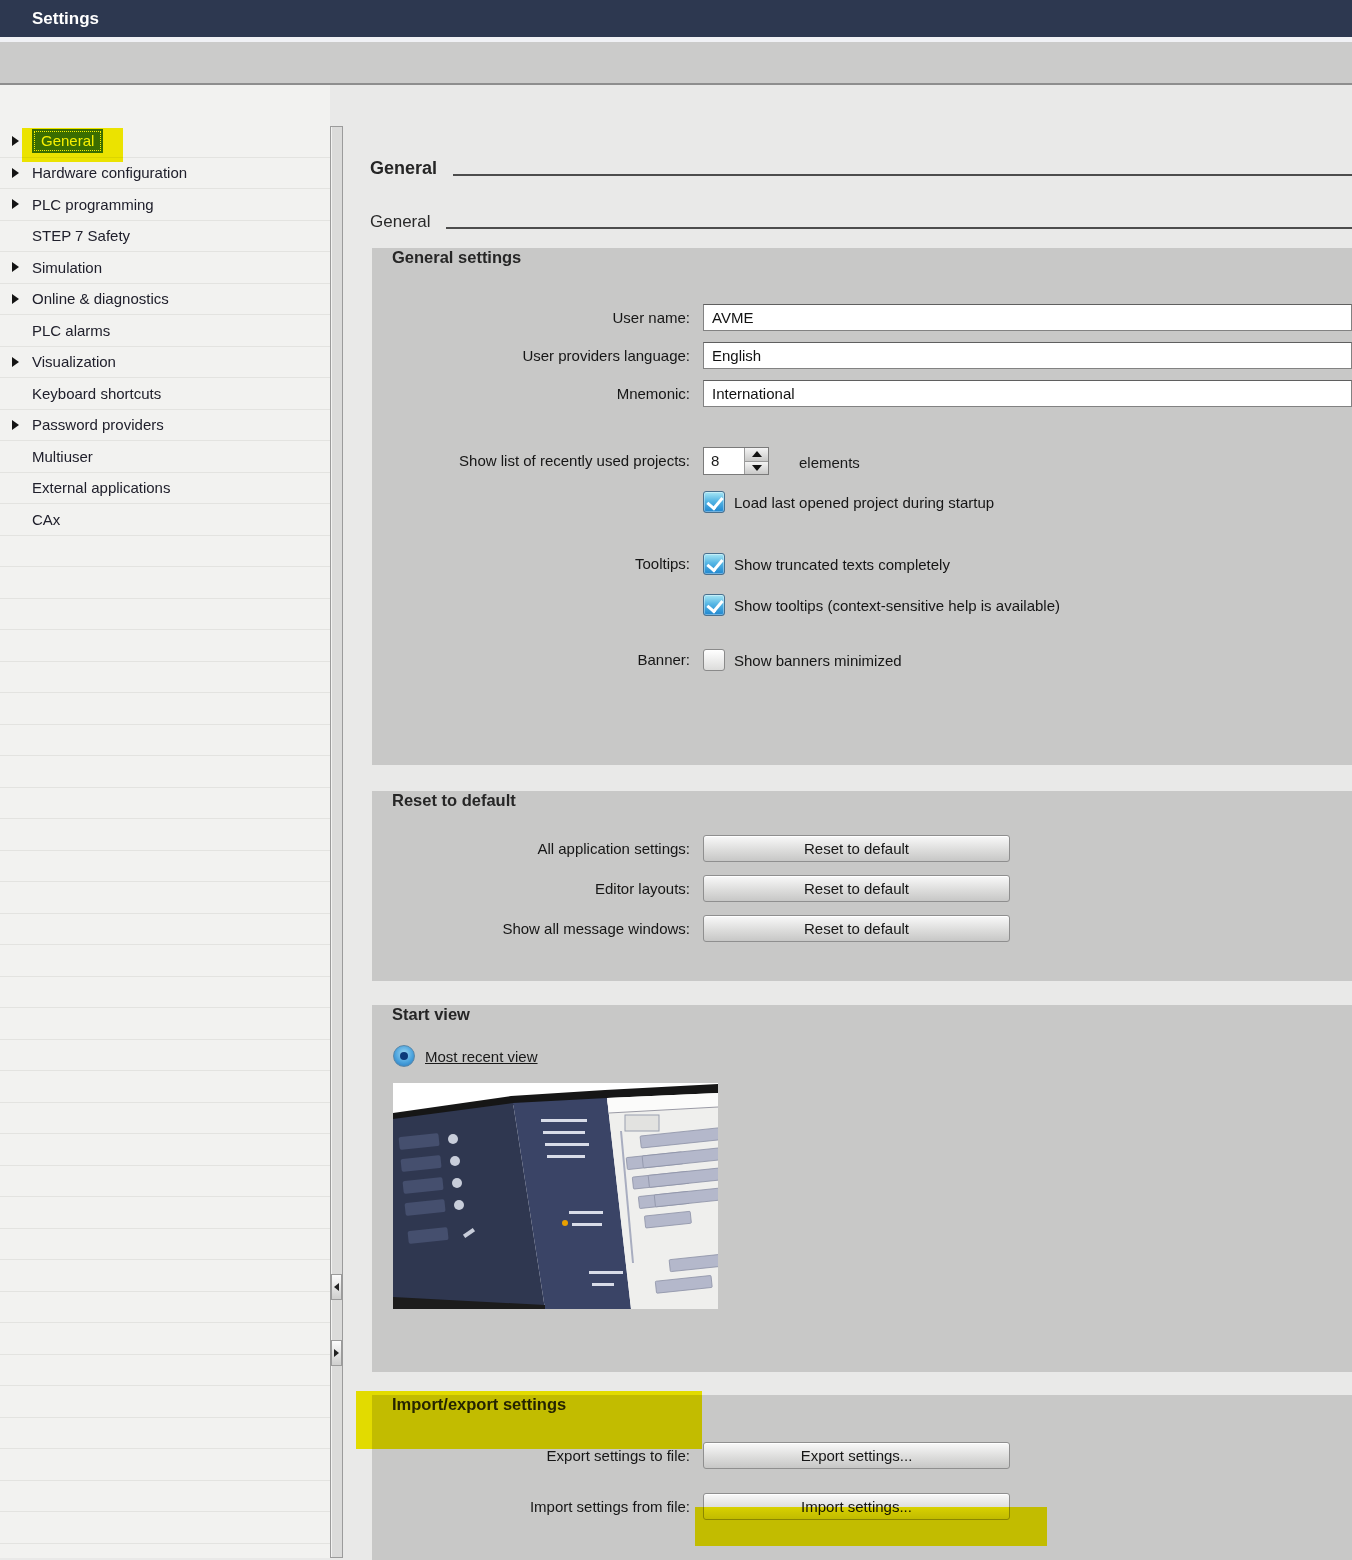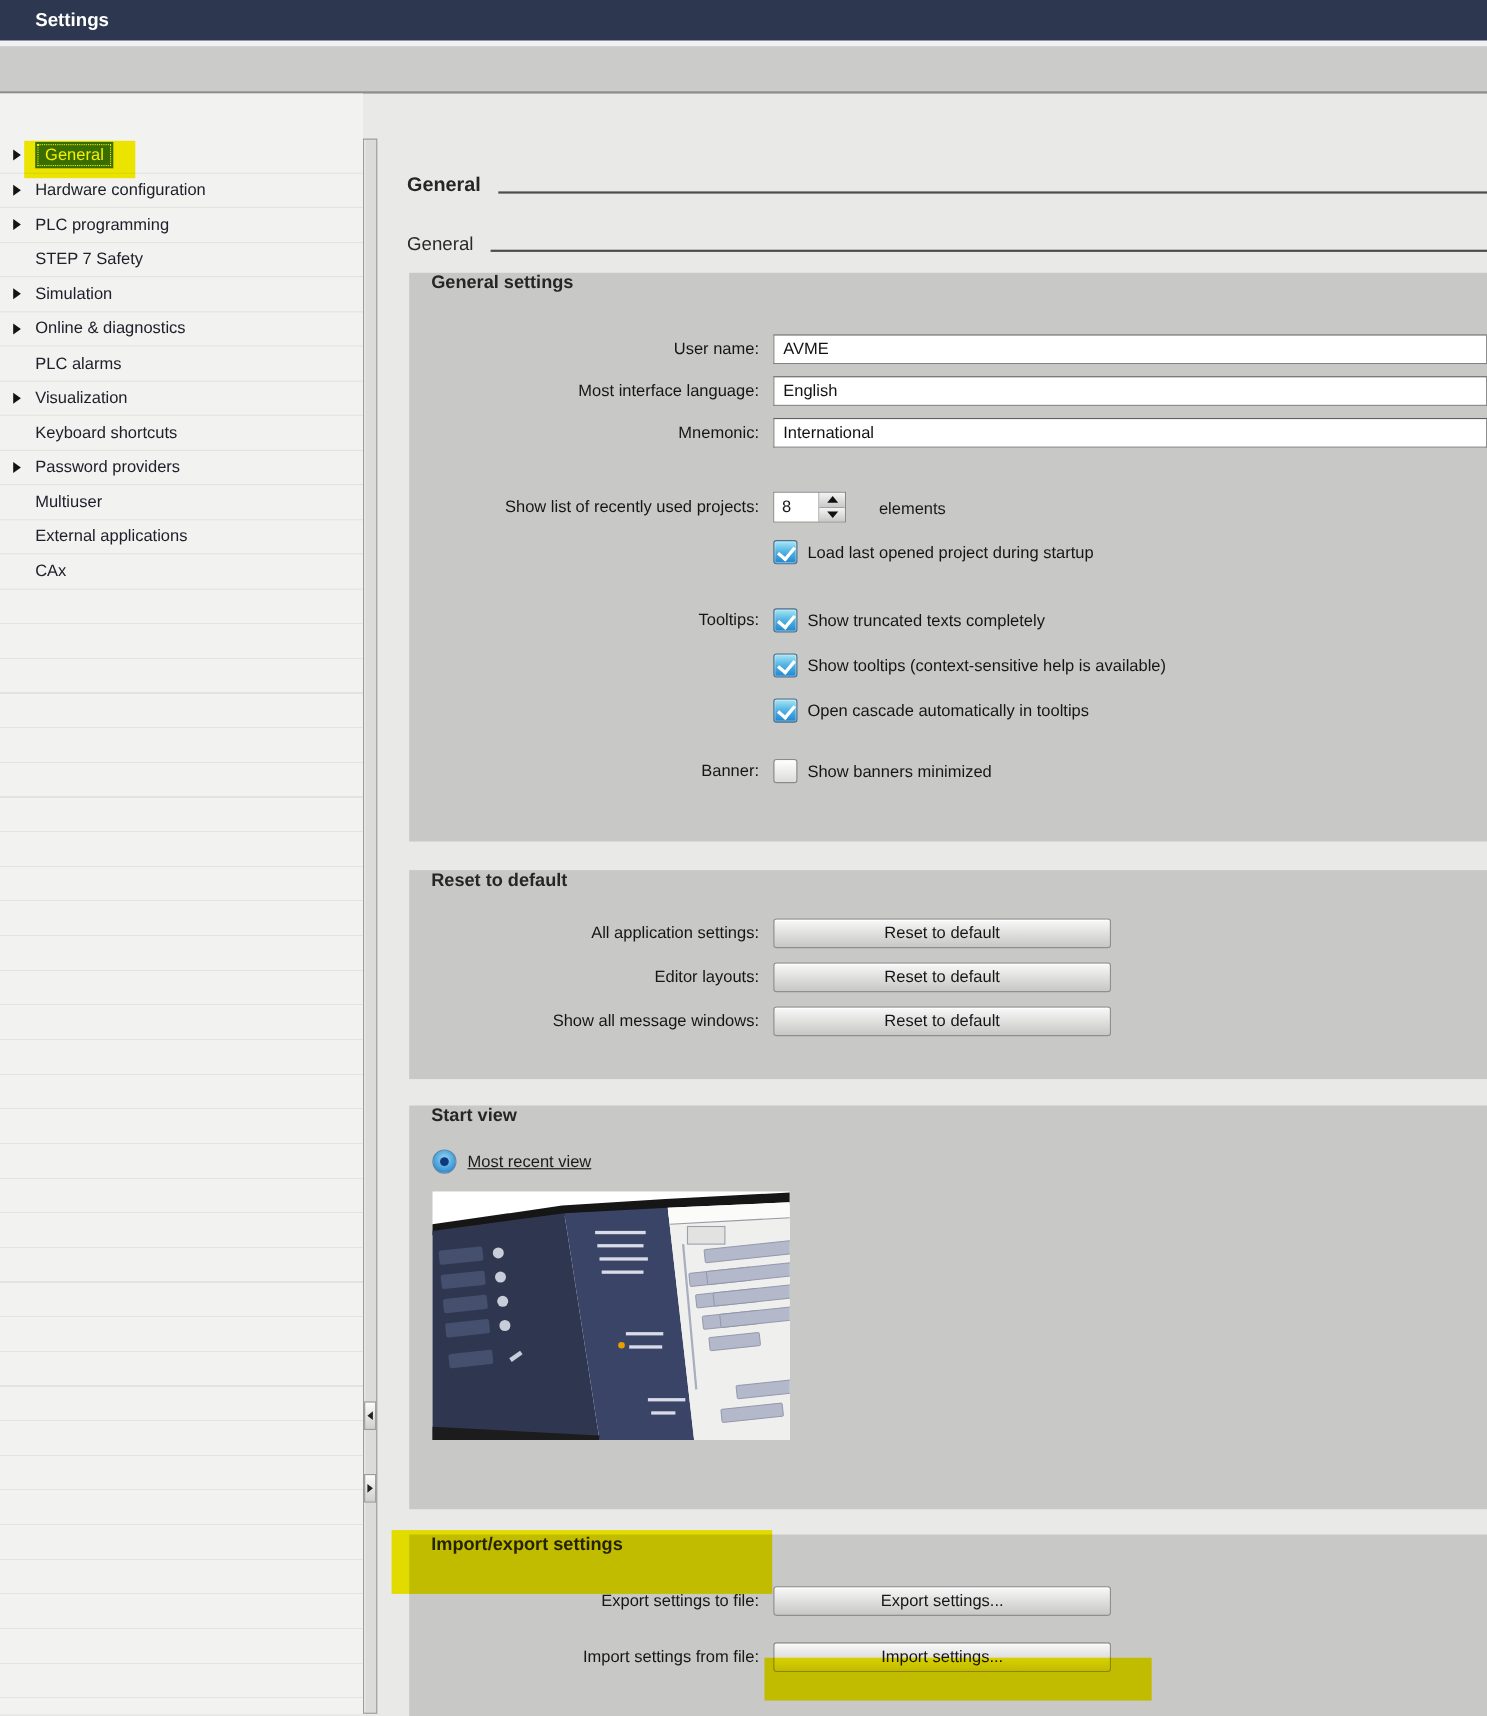--- a/index.html
+++ b/index.html
@@ -227,21 +227,21 @@
       <div class="panel-header">General settings</div>
 
       <div id="form-general">
         <div class="frow">
           <div class="lblcell"><span>User name:</span></div>
           <div class="ctl">
               <input class="tinput" value="AVME" style="">
             </div>
         </div>
         <div class="frow">
-          <div class="lblcell"><span>Most interface language:</span></div>
+          <div class="lblcell"><span>User providers language:</span></div>
           <div class="ctl">
               <input class="tinput" value="English" style="">
             </div>
         </div>
         <div class="frow">
           <div class="lblcell"><span>Mnemonic:</span></div>
           <div class="ctl">
               <input class="tinput" value="International" style="">
             </div>
         </div>
@@ -277,27 +277,20 @@
           <div class="ctl">
             <div class="cbx on"></div>
             <div class="cbx-text">Show truncated texts completely</div>
           </div>
         </div>
         <div class="frow cb-row" id="cb-tt2">
           <div class="lblcell"><span></span></div>
           <div class="ctl">
             <div class="cbx on"></div>
             <div class="cbx-text">Show tooltips (context-sensitive help is available)</div>
-          </div>
-        </div>
-        <div class="frow cb-row" id="cb-tt3">
-          <div class="lblcell"><span></span></div>
-          <div class="ctl">
-            <div class="cbx on"></div>
-            <div class="cbx-text">Open cascade automatically in tooltips</div>
           </div>
         </div>
 
         <div class="frow cb-row" id="cb-banner">
           <div class="lblcell"><span>Banner:</span></div>
           <div class="ctl">
             <div class="cbx off"></div>
             <div class="cbx-text">Show banners minimized</div>
           </div>
         </div>

